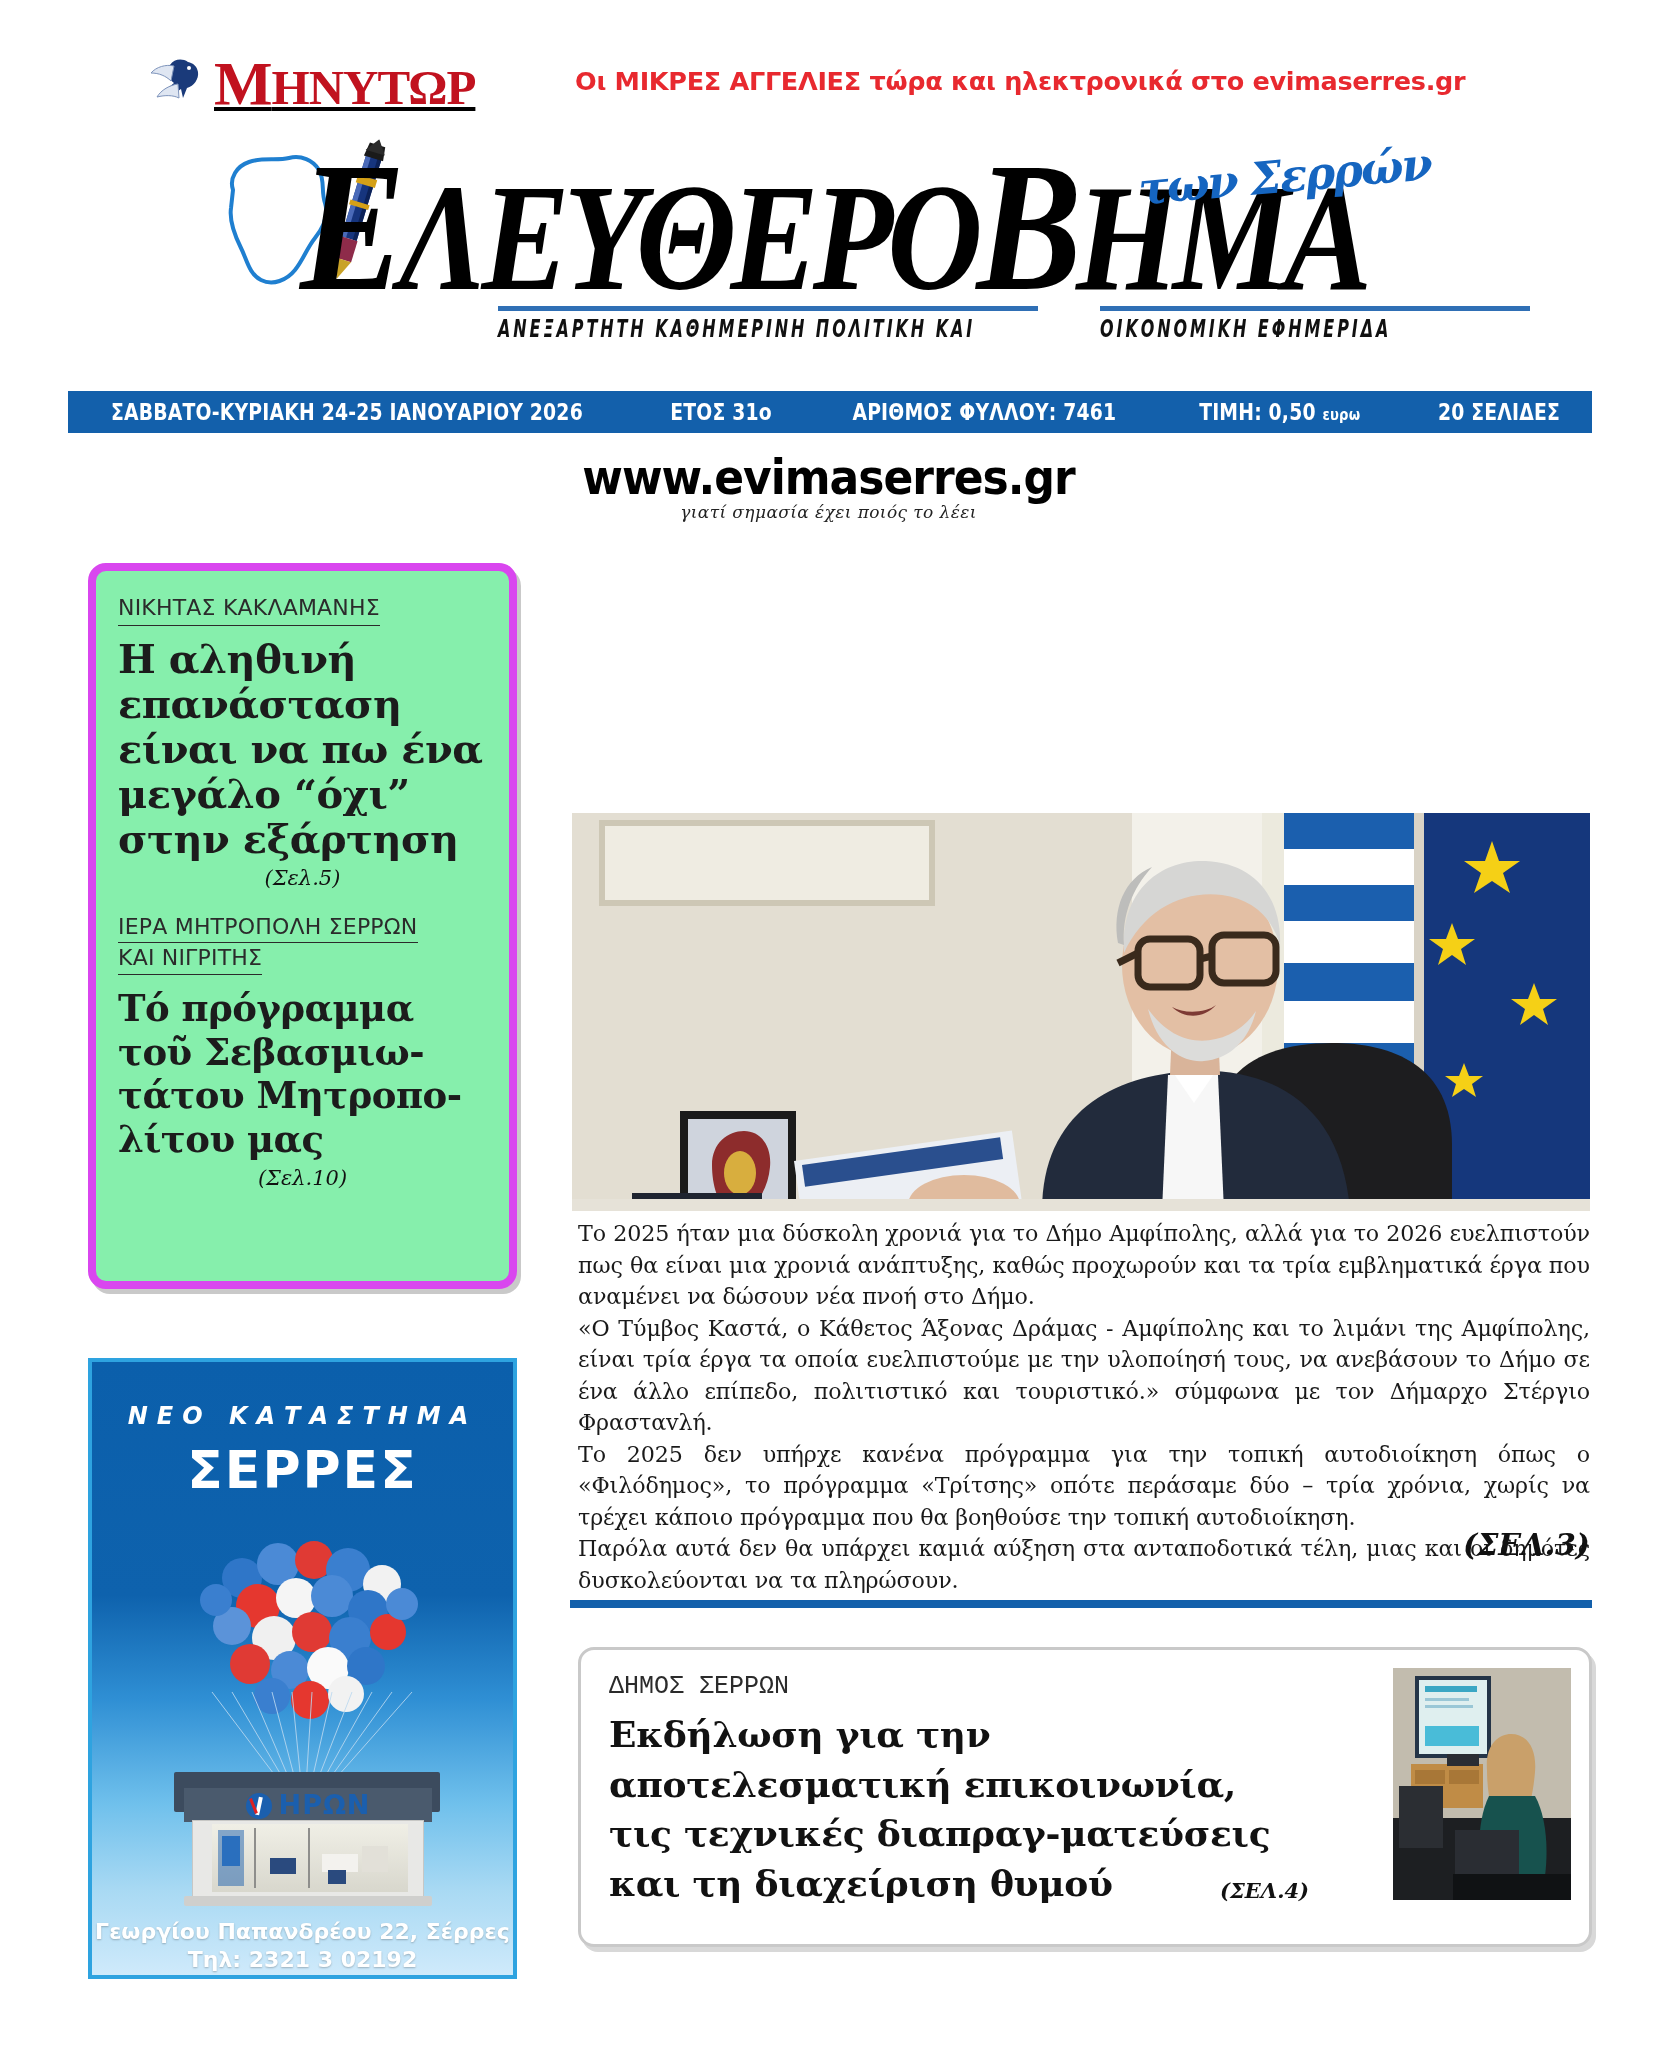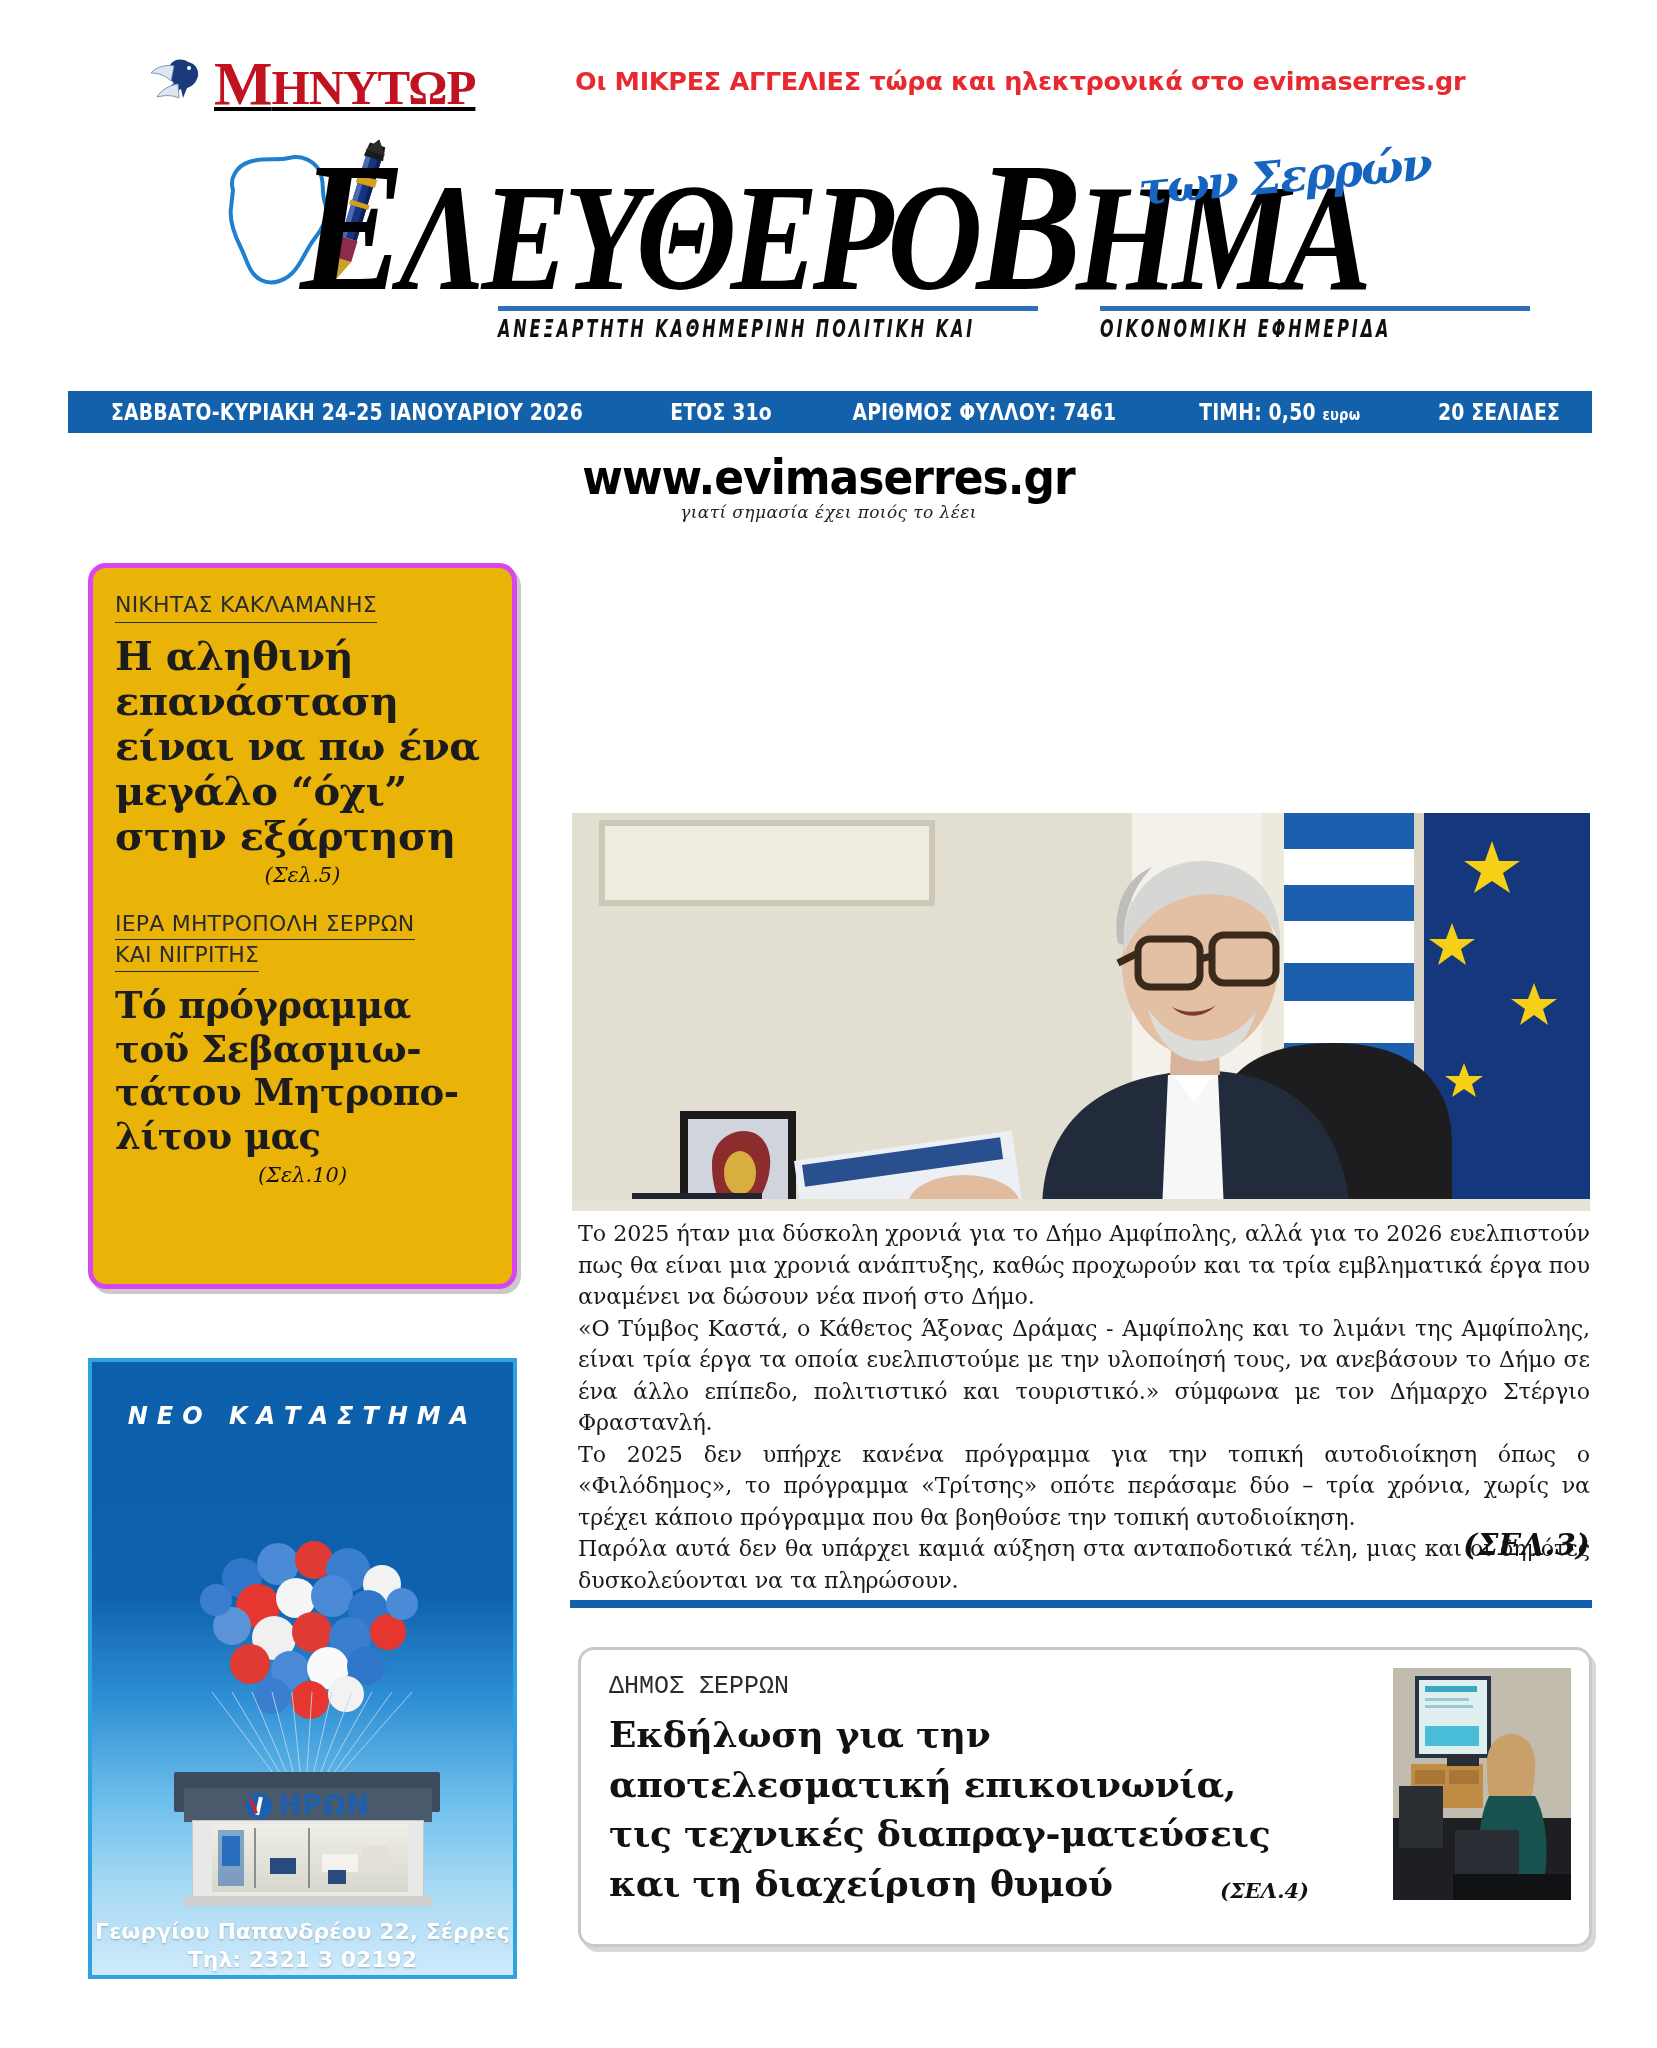--- a/index.html
+++ b/index.html
@@ -75,21 +75,21 @@
   }
   .tagline {
     position:absolute; left:0; top:502px; width:1657px; text-align:center;
     font-family:"DejaVu Serif", serif; font-style:italic; font-size:17px;
     color:#222; letter-spacing:0.4px;
   }
 
   
   .leftbox {
     position:absolute; left:88px; top:563px; width:429px; height:726px;
-    border:5px solid #d946ef; border-radius:18px; background:#eab308;
+    border:8px solid #d946ef; border-radius:18px; background:#86efac;
     box-shadow:4px 5px 0 #c9c9c9;
   }
   .leftbox-inner { padding:22px 22px 0 22px; }
   .kicker {
     font-family:"DejaVu Sans", sans-serif; font-size:22px; color:#2b2b2b;
     letter-spacing:0.2px; border-bottom:1.6px solid #2b2b2b;
     display:inline-block; padding-bottom:2px; margin-bottom:10px; line-height:1.35;
   }
   .kicker.two { border-bottom:none; }
   .kicker.two .kl { border-bottom:1.6px solid #2b2b2b; display:inline-block; padding-bottom:1px; }
@@ -283,20 +283,21 @@
           <span class="kl">ΚΑΙ ΝΙΓΡΙΤΗΣ</span>
         </div>
         <div class="lead small">Τό πρόγραμμα τοῦ Σεβασμιω-τάτου Μητροπο-λίτου μας</div>
         <div class="pageref">(Σελ.10)</div>
       </div>
     </div>
   </div>
 
   <div class="adbox">
     <div class="ad-neo">ΝΕΟ ΚΑΤΑΣΤΗΜΑ</div>
+    <div class="ad-serres">ΣΕΡΡΕΣ</div>
 
     <div class="balloons">
       <svg width="429" height="250" viewBox="0 0 429 250">
         <g>
           <circle cx="150" cy="86" r="20" fill="#2f76c8"></circle>
             <circle cx="186" cy="72" r="21" fill="#4b8ad6"></circle>
           <circle cx="222" cy="68" r="19" fill="#e03a34"></circle>
             <circle cx="256" cy="78" r="22" fill="#3a7fcf"></circle>
           <circle cx="290" cy="92" r="19" fill="#f2f2f2"></circle>
             <circle cx="166" cy="114" r="22" fill="#e5372f"></circle>

